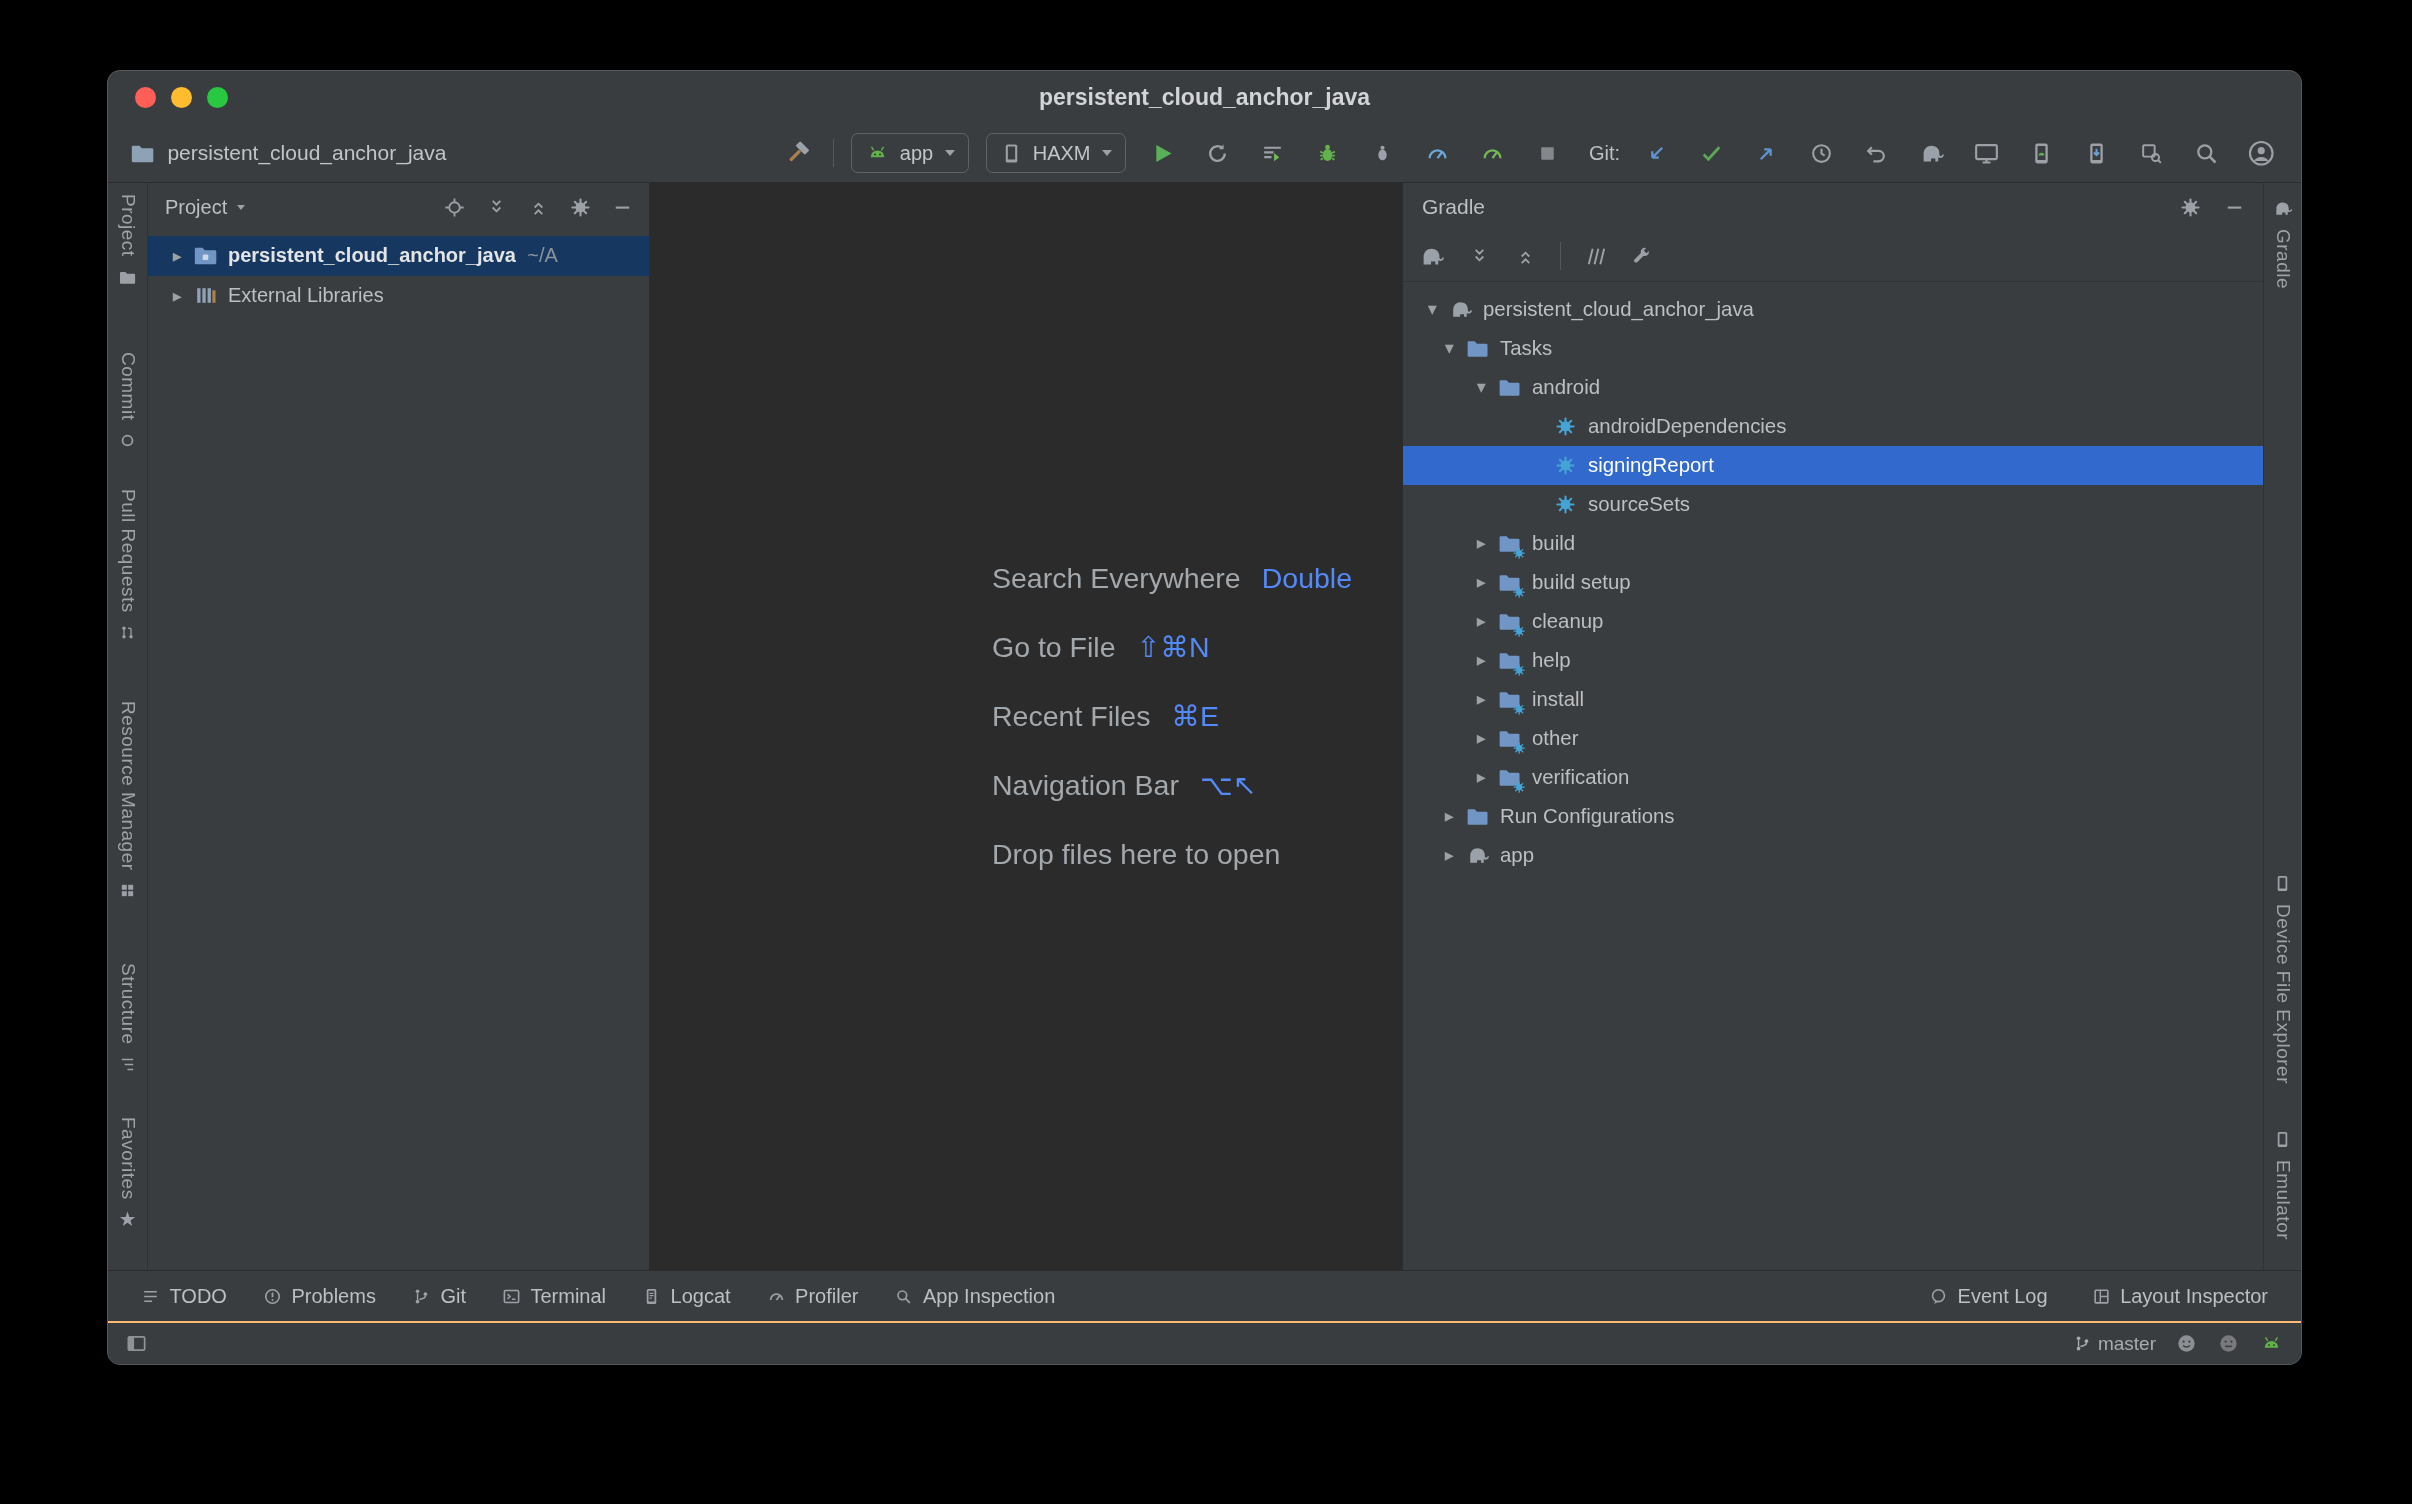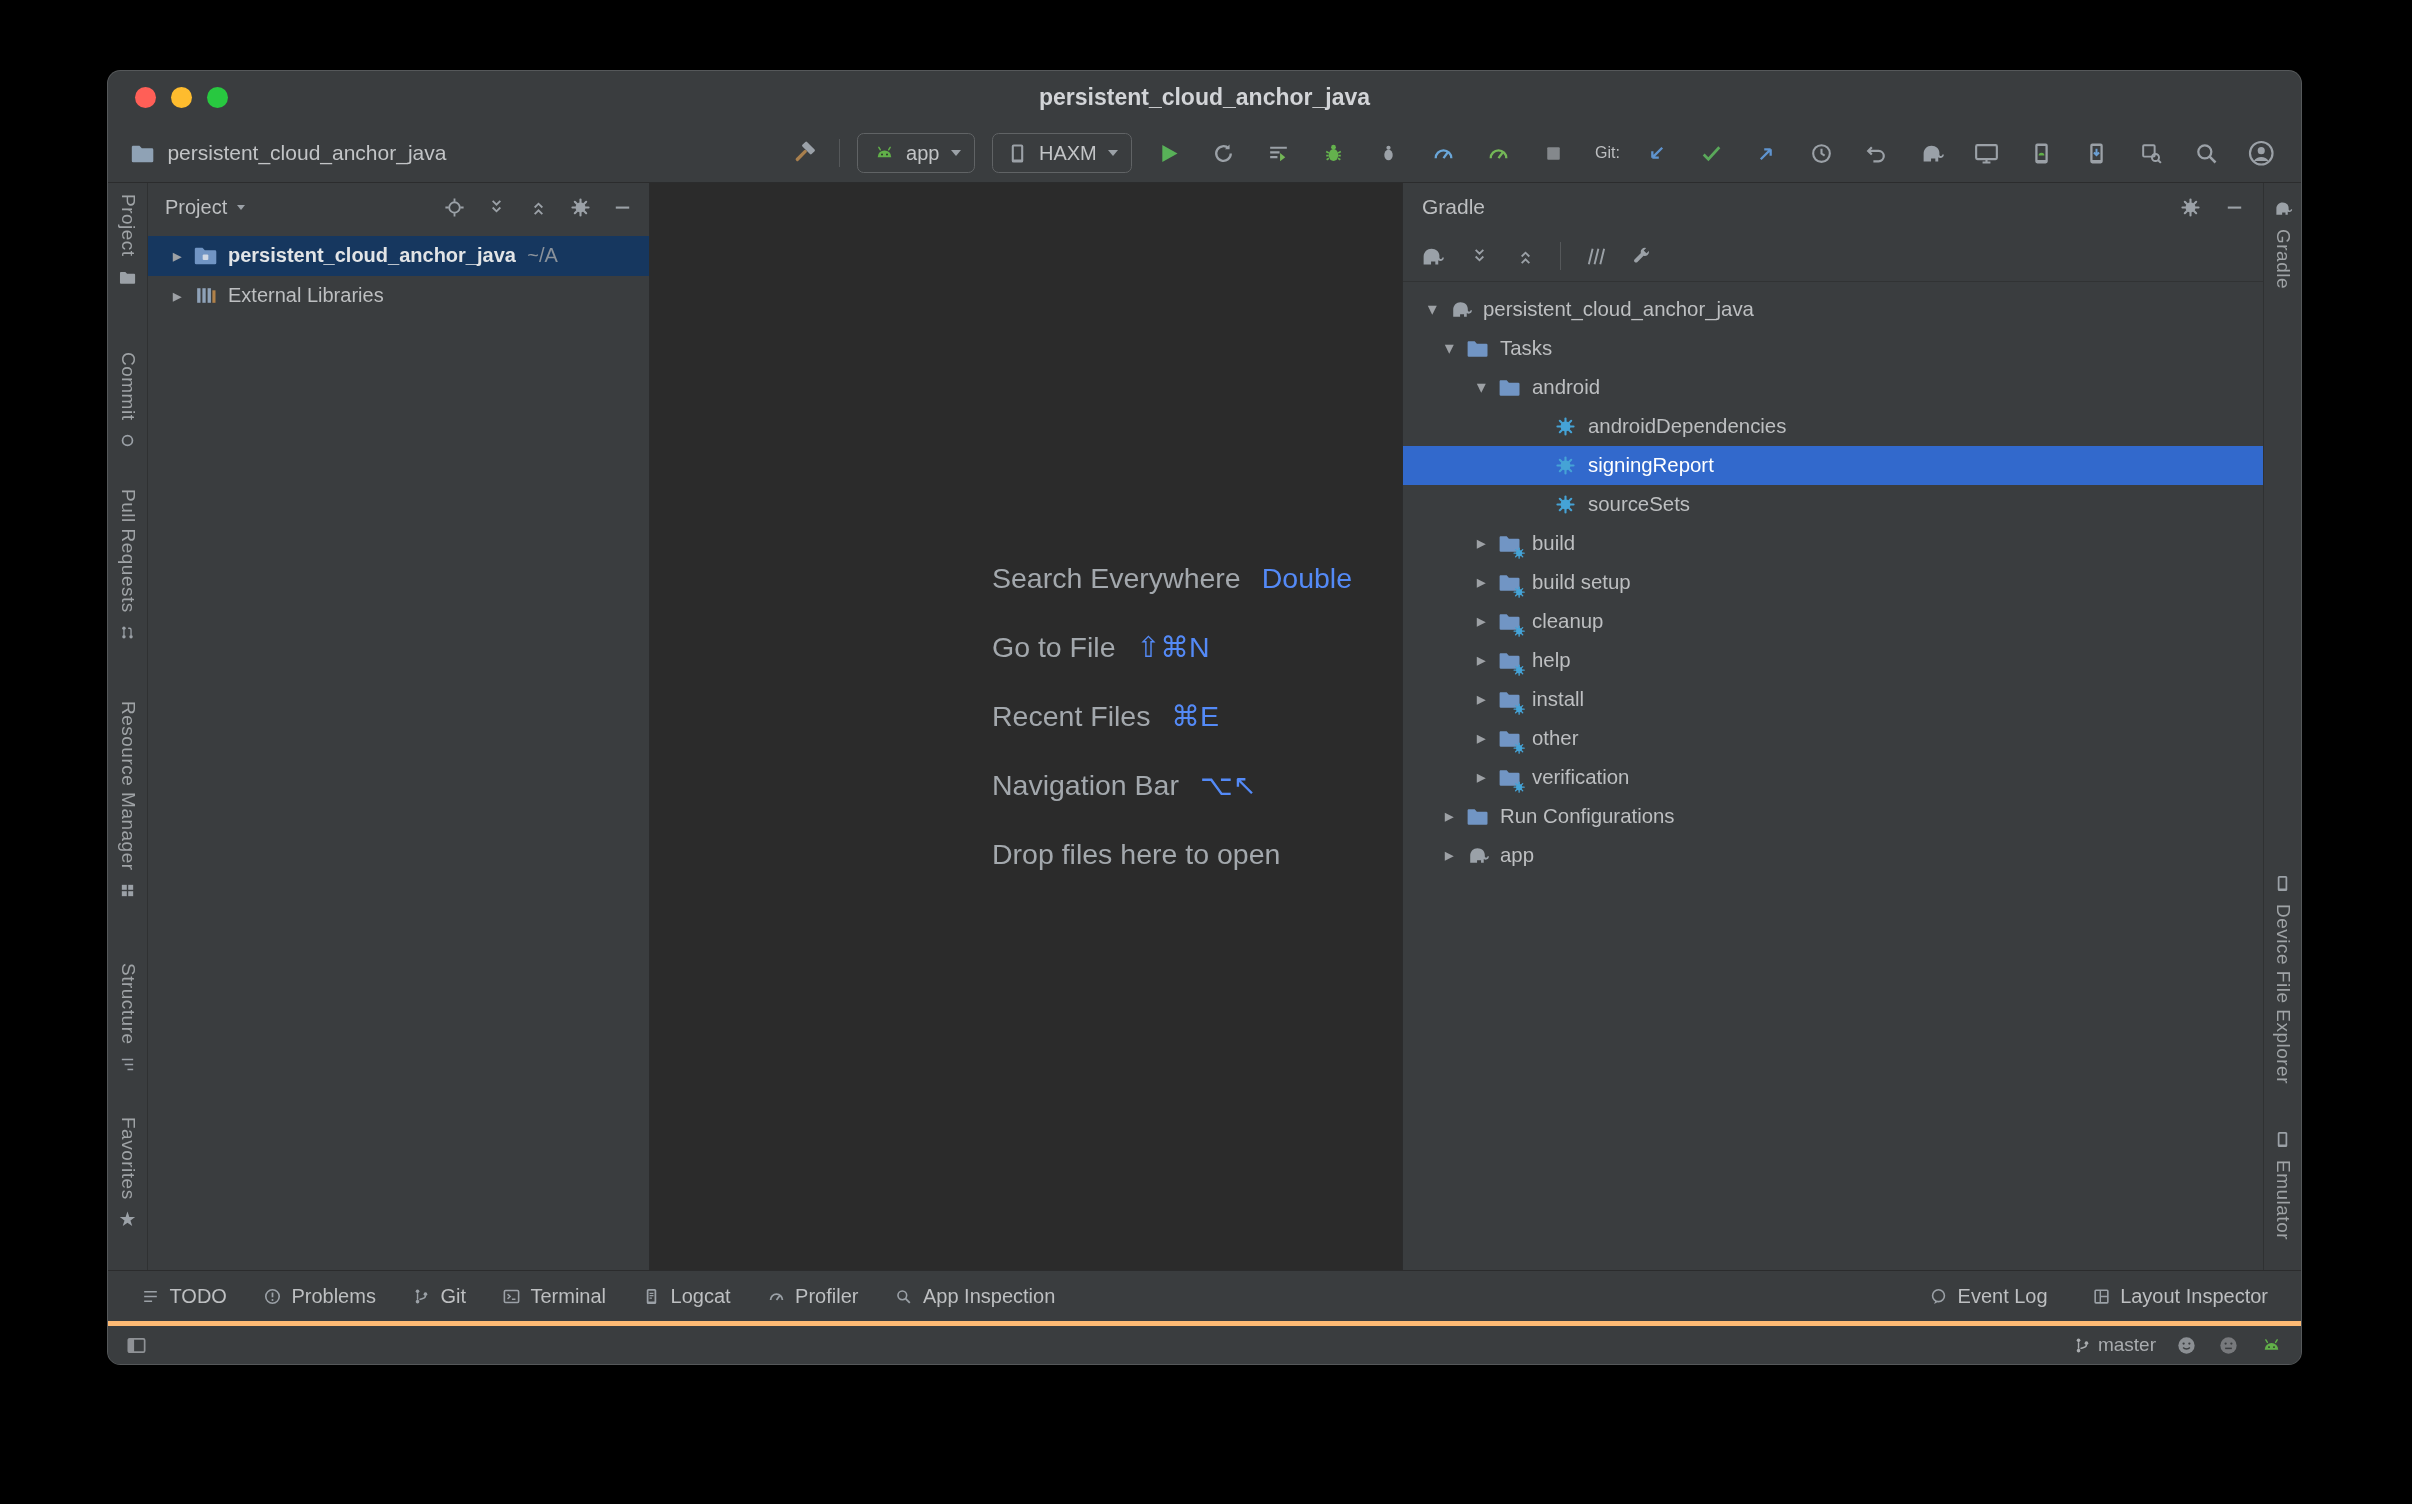--- a/index.html
+++ b/index.html
@@ -15,21 +15,21 @@
   .light.red{background:#ff5f57}.light.yellow{background:#febc2e}.light.green{background:#28c840}
   .title{position:absolute;left:0;right:0;text-align:center;font-size:23px;font-weight:600;color:#d2d4d7;pointer-events:none}
   
   .toolbar{height:59px;flex:0 0 auto;display:flex;align-items:center;padding:0 21px;gap:17px;border-bottom:1.9px solid #2b2c2d}
   .tb-left{display:flex;align-items:center;gap:11.4px;font-size:21px;color:#c2c4c6}
   .spacer{flex:1}
   .tbtn{display:inline-flex;align-items:center;justify-content:center;width:38px;height:38px;border-radius:5.7px}
   .tsep{width:1px;height:28.5px;background:#55585a}
   .combo{display:inline-flex;align-items:center;gap:9.5px;height:40px;padding:0 13.3px;border:1px solid #606365;border-radius:6.7px;font-size:20px;color:#c2c4c6}
   .caret{width:0;height:0;border-left:5.7px solid transparent;border-right:5.7px solid transparent;border-top:6.7px solid #9ba1a7;margin-left:1.9px}
-  .gitlabel{font-size:16px;color:#bdbfc1;margin-left:5.7px}
+  .gitlabel{font-size:20px;color:#bdbfc1;margin-left:5.7px}
   
   .main{flex:1;display:flex;min-height:0}
   .stripe{position:relative;background:#3a3d3f;flex:0 0 auto}
   .stripe-left{width:40px;border-right:1px solid #2f3132}
   .stripe-right{width:38px;border-left:1px solid #2f3132}
   .stripe-item{position:absolute;left:0;width:100%;display:flex;flex-direction:column;align-items:center;gap:9.5px}
   .vlabel{writing-mode:vertical-rl;text-orientation:mixed;font-size:19px;letter-spacing:0.5px;color:#9fa3a6;white-space:nowrap}
   .mini{display:inline-flex;align-items:center;justify-content:center;width:21px;height:21px}
   .star{font-size:20px;color:#9ba1a7;line-height:1}
   
@@ -70,21 +70,21 @@
   .g-row[data-sel="true"] .g-label{color:#fff}
   .g-row[data-icon="gradle"] .gi-gradle{display:inline-flex}
   .g-row[data-icon="folder"] .gi-folder{display:inline-flex}
   .g-row[data-icon="folder-task"] .gi-folder-task{display:inline-flex}
   .g-row[data-icon="task"] .gi-task{display:inline-flex}
   .gi-folder-task .ovl{position:absolute;right:-3.8px;bottom:-3.8px}
   
   .bottombar{height:51px;flex:0 0 auto;display:flex;align-items:center;gap:36px;padding:0 33px;border-top:1.9px solid #2b2c2d;background:#3a3d3f}
   .bb-item{display:inline-flex;align-items:center;gap:9.5px;font-size:20px;color:#bdbfc1;white-space:nowrap}
   .bb-right{margin-left:auto;display:inline-flex;align-items:flex-end;gap:44px}
-  .statusbar{height:43px;flex:0 0 auto;display:flex;align-items:center;gap:21px;padding:0 17px;border-top:5px solid #fdba74;background:#3a3d3f;font-size:19px;color:#a9acaf}
+  .statusbar{height:43px;flex:0 0 auto;display:flex;align-items:center;gap:21px;padding:0 17px;border-top:2px solid #fdba74;background:#3a3d3f;font-size:19px;color:#a9acaf}
   .sb-right{margin-left:auto;display:inline-flex;align-items:center;gap:19px}
   .branch{display:inline-flex;align-items:center;gap:5.7px}
   .ic{display:inline-flex;align-items:center;justify-content:center}
 </style>
 </head>
 <body>
 
 <svg width="0" height="0" style="position:absolute">
   <defs>
     <path id="d-folder" d="M2.5 6.2c0-.7.5-1.2 1.2-1.2h5.6l2.1 2.4h9a1.2 1.2 0 0 1 1.2 1.2v10a1.2 1.2 0 0 1-1.2 1.2H3.7a1.2 1.2 0 0 1-1.2-1.2z"></path>

